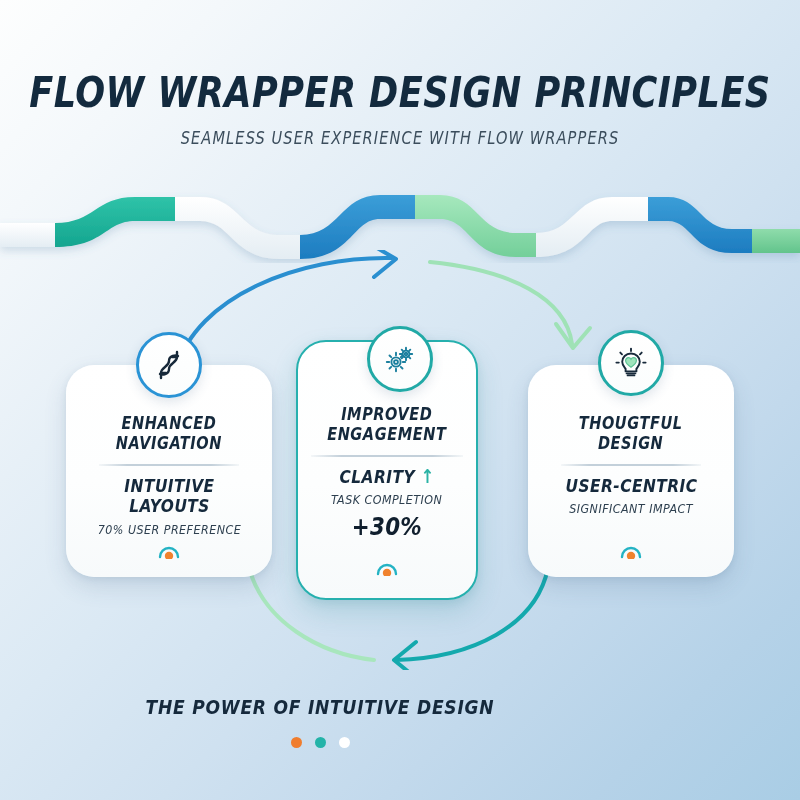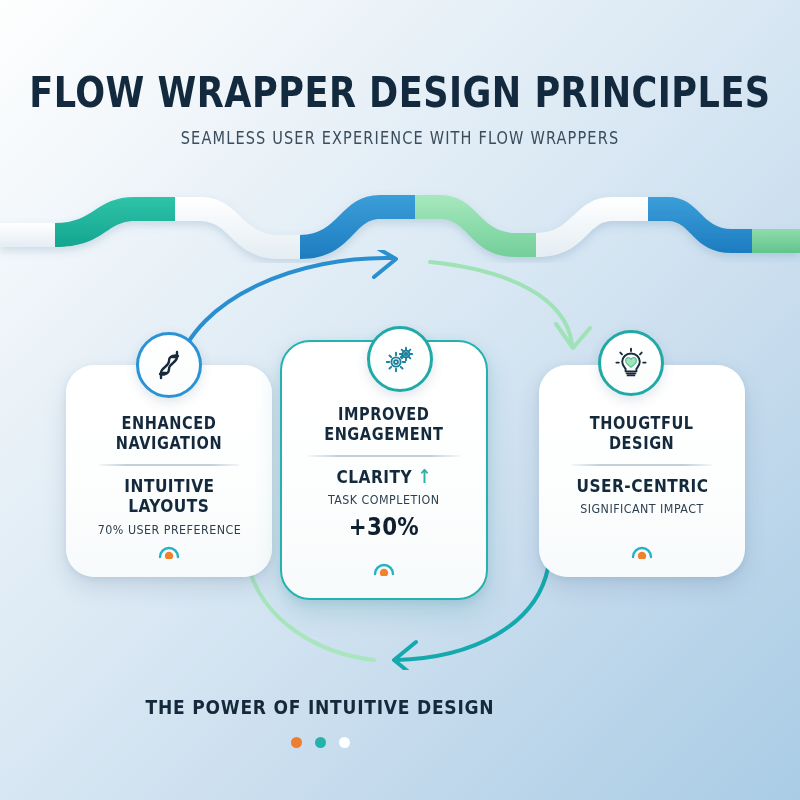--- a/index.html
+++ b/index.html
@@ -21,20 +21,21 @@
       linear-gradient(135deg,
         #fdfefe 0%,
         #f4f8fb 14%,
         #e7f0f7 30%,
         #dbe9f4 45%,
         #cfe1f0 60%,
         #c2d9ec 74%,
         #b5d2e8 87%,
         #a9cde5 100%);
     overflow: hidden;
+    font-style: italic;
   }
 
   
   .header {
     position: absolute;
     top: 0; left: 0;
     width: 800px;
     text-align: center;
     padding-top: 72px;
     box-sizing: border-box;
@@ -88,26 +89,26 @@
     display: flex;
     flex-direction: column;
     align-items: center;
   }
   .card.side {
     width: 206px;
     height: 212px;
     top: 365px;
   }
   .card.card-left  { left: 66px; }
-  .card.card-right { left: 528px; margin-left: 11px; }
+  .card.card-right { left: 528px; }
   .card.center {
-    width: 208px;
+    width: 182px;
     height: 260px;
     top: 340px;
-    left: 280px;
+    left: 296px;
     border: 2.5px solid #26b0ae;
     border-radius: 30px;
     box-shadow: 0 12px 26px rgba(40,140,150,0.20), 0 3px 8px rgba(40,120,140,0.12);
   }
 
   .card-body {
     width: 100%;
     box-sizing: border-box;
     padding: 0 14px;
     text-align: center;

